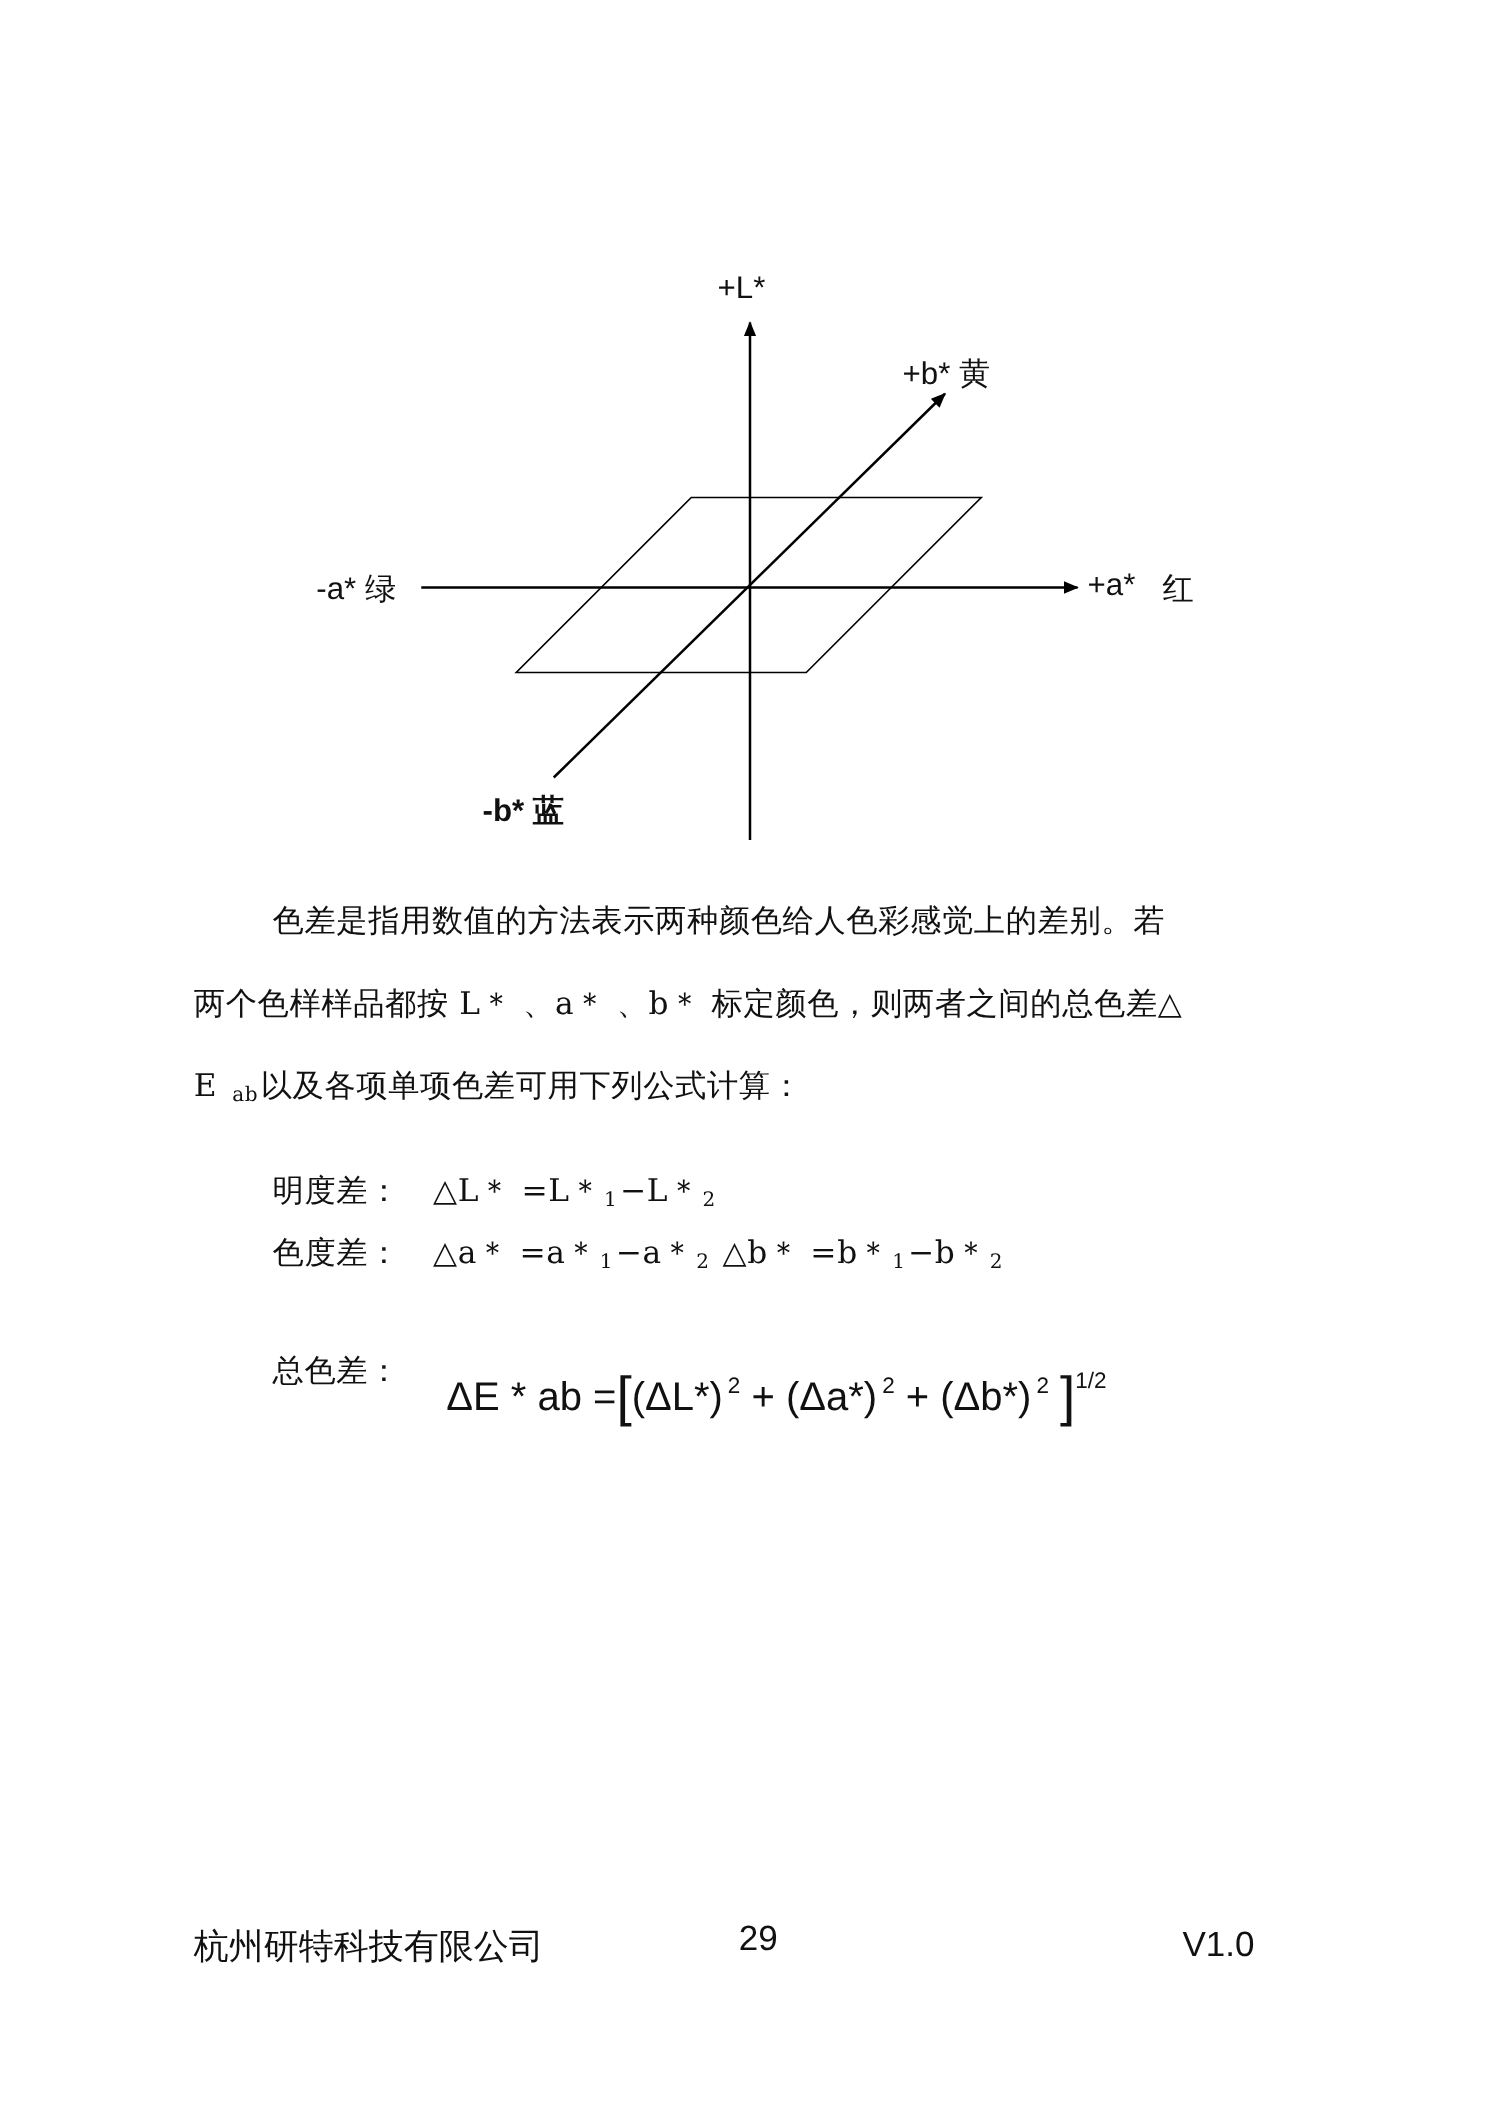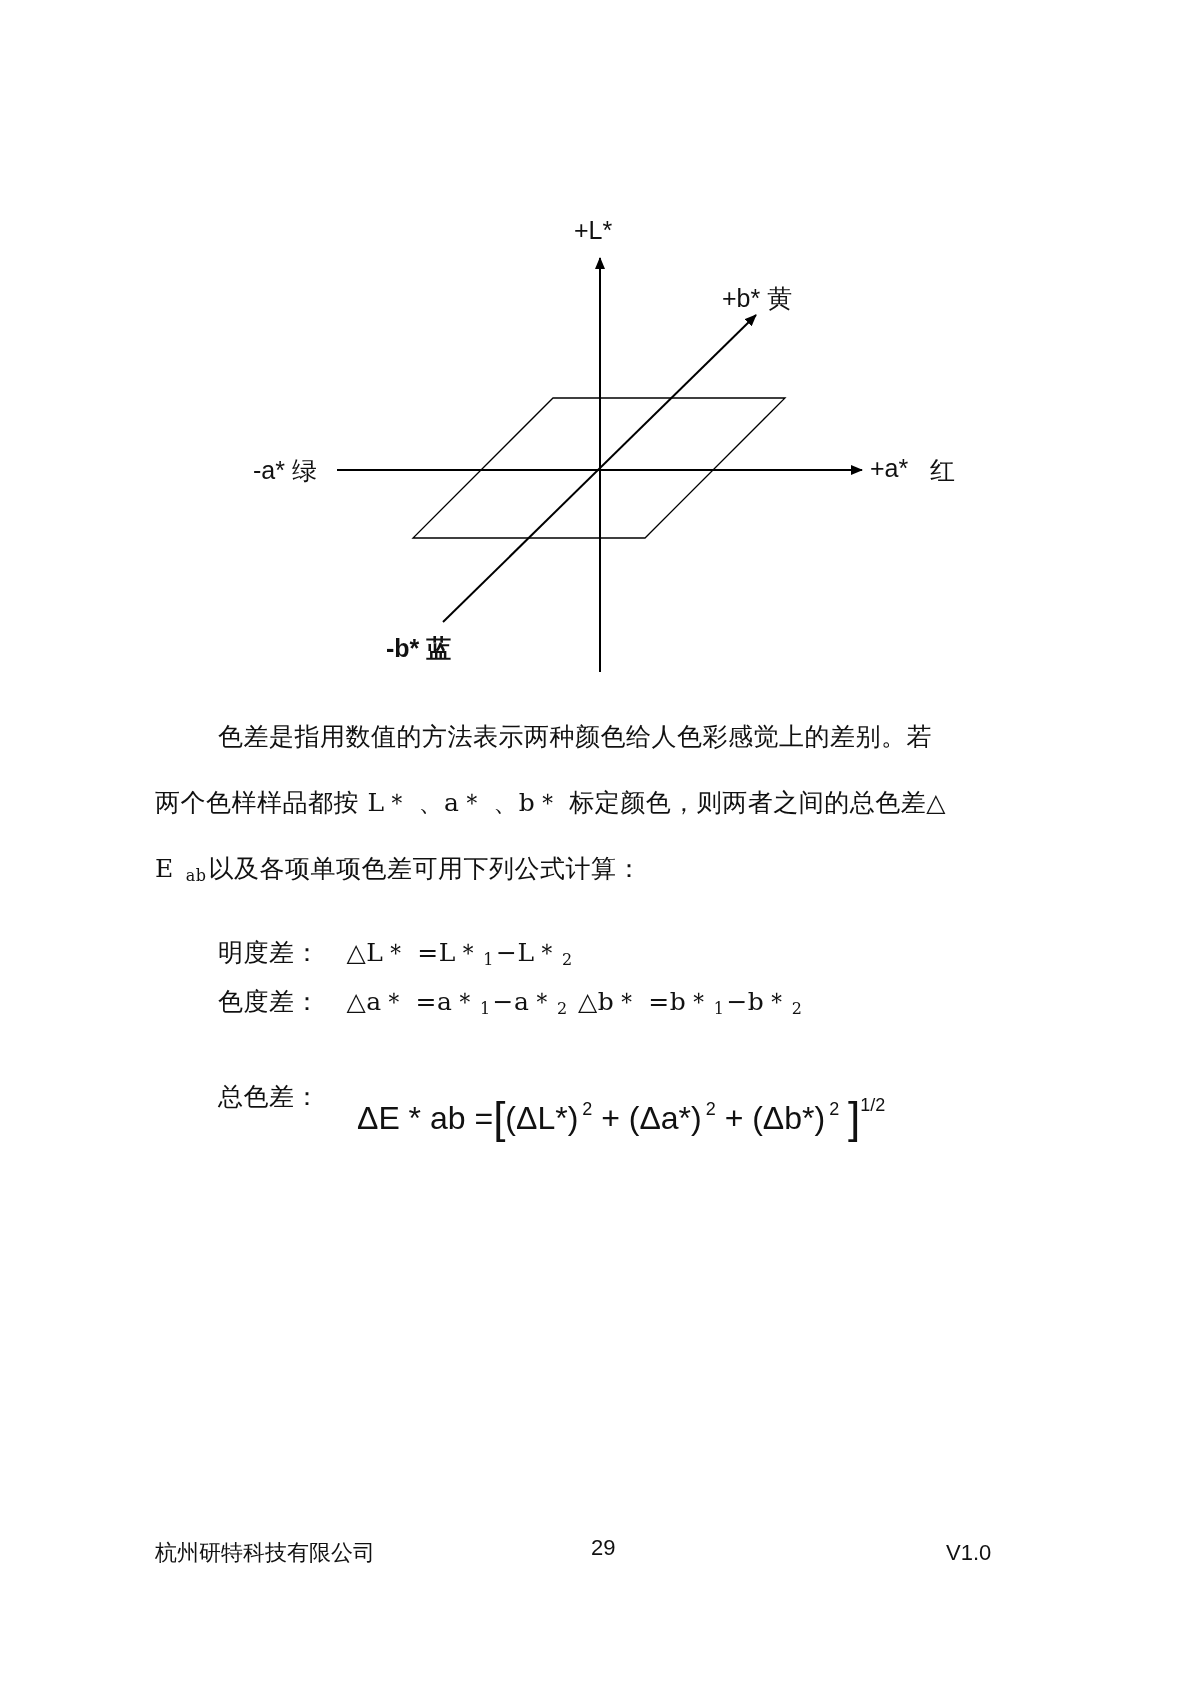--- a/index.html
+++ b/index.html
@@ -8,21 +8,21 @@
   .abs { position: absolute; white-space: nowrap; }
   .sans { font-family: "Liberation Sans", "DejaVu Sans", sans-serif; }
   .serif { font-family: "DejaVu Serif", "Liberation Serif", serif; }
   svg.diagram { position: absolute; left: 0; top: 0; }
   .lbl { font-size: 25px; }
   .para { font-size: 25px; letter-spacing: 0.5px; }
   .sub { font-size: 16px; vertical-align: -4px; margin: 0 2px; }
   .formula { font-family: "Liberation Sans", "DejaVu Sans", sans-serif; font-size: 32px; }
   .formula .sup { font-size: 18px; vertical-align: 14px; margin-left: 4px; }
   .formula .br { font-size: 44px; font-weight: 300; vertical-align: -4px; }
-  .footer { font-size: 22px; }
+  .footer { font-size: 28px; }
 </style>
 </head>
 <body>
 
 <svg class="diagram" width="1200" height="700">
   <defs>
     <marker id="arr" markerWidth="12" markerHeight="10" refX="11" refY="5" orient="auto" markerUnits="userSpaceOnUse">
       <path d="M0,0 L12,5 L0,10 Z" fill="#000"></path>
     </marker>
   </defs>

